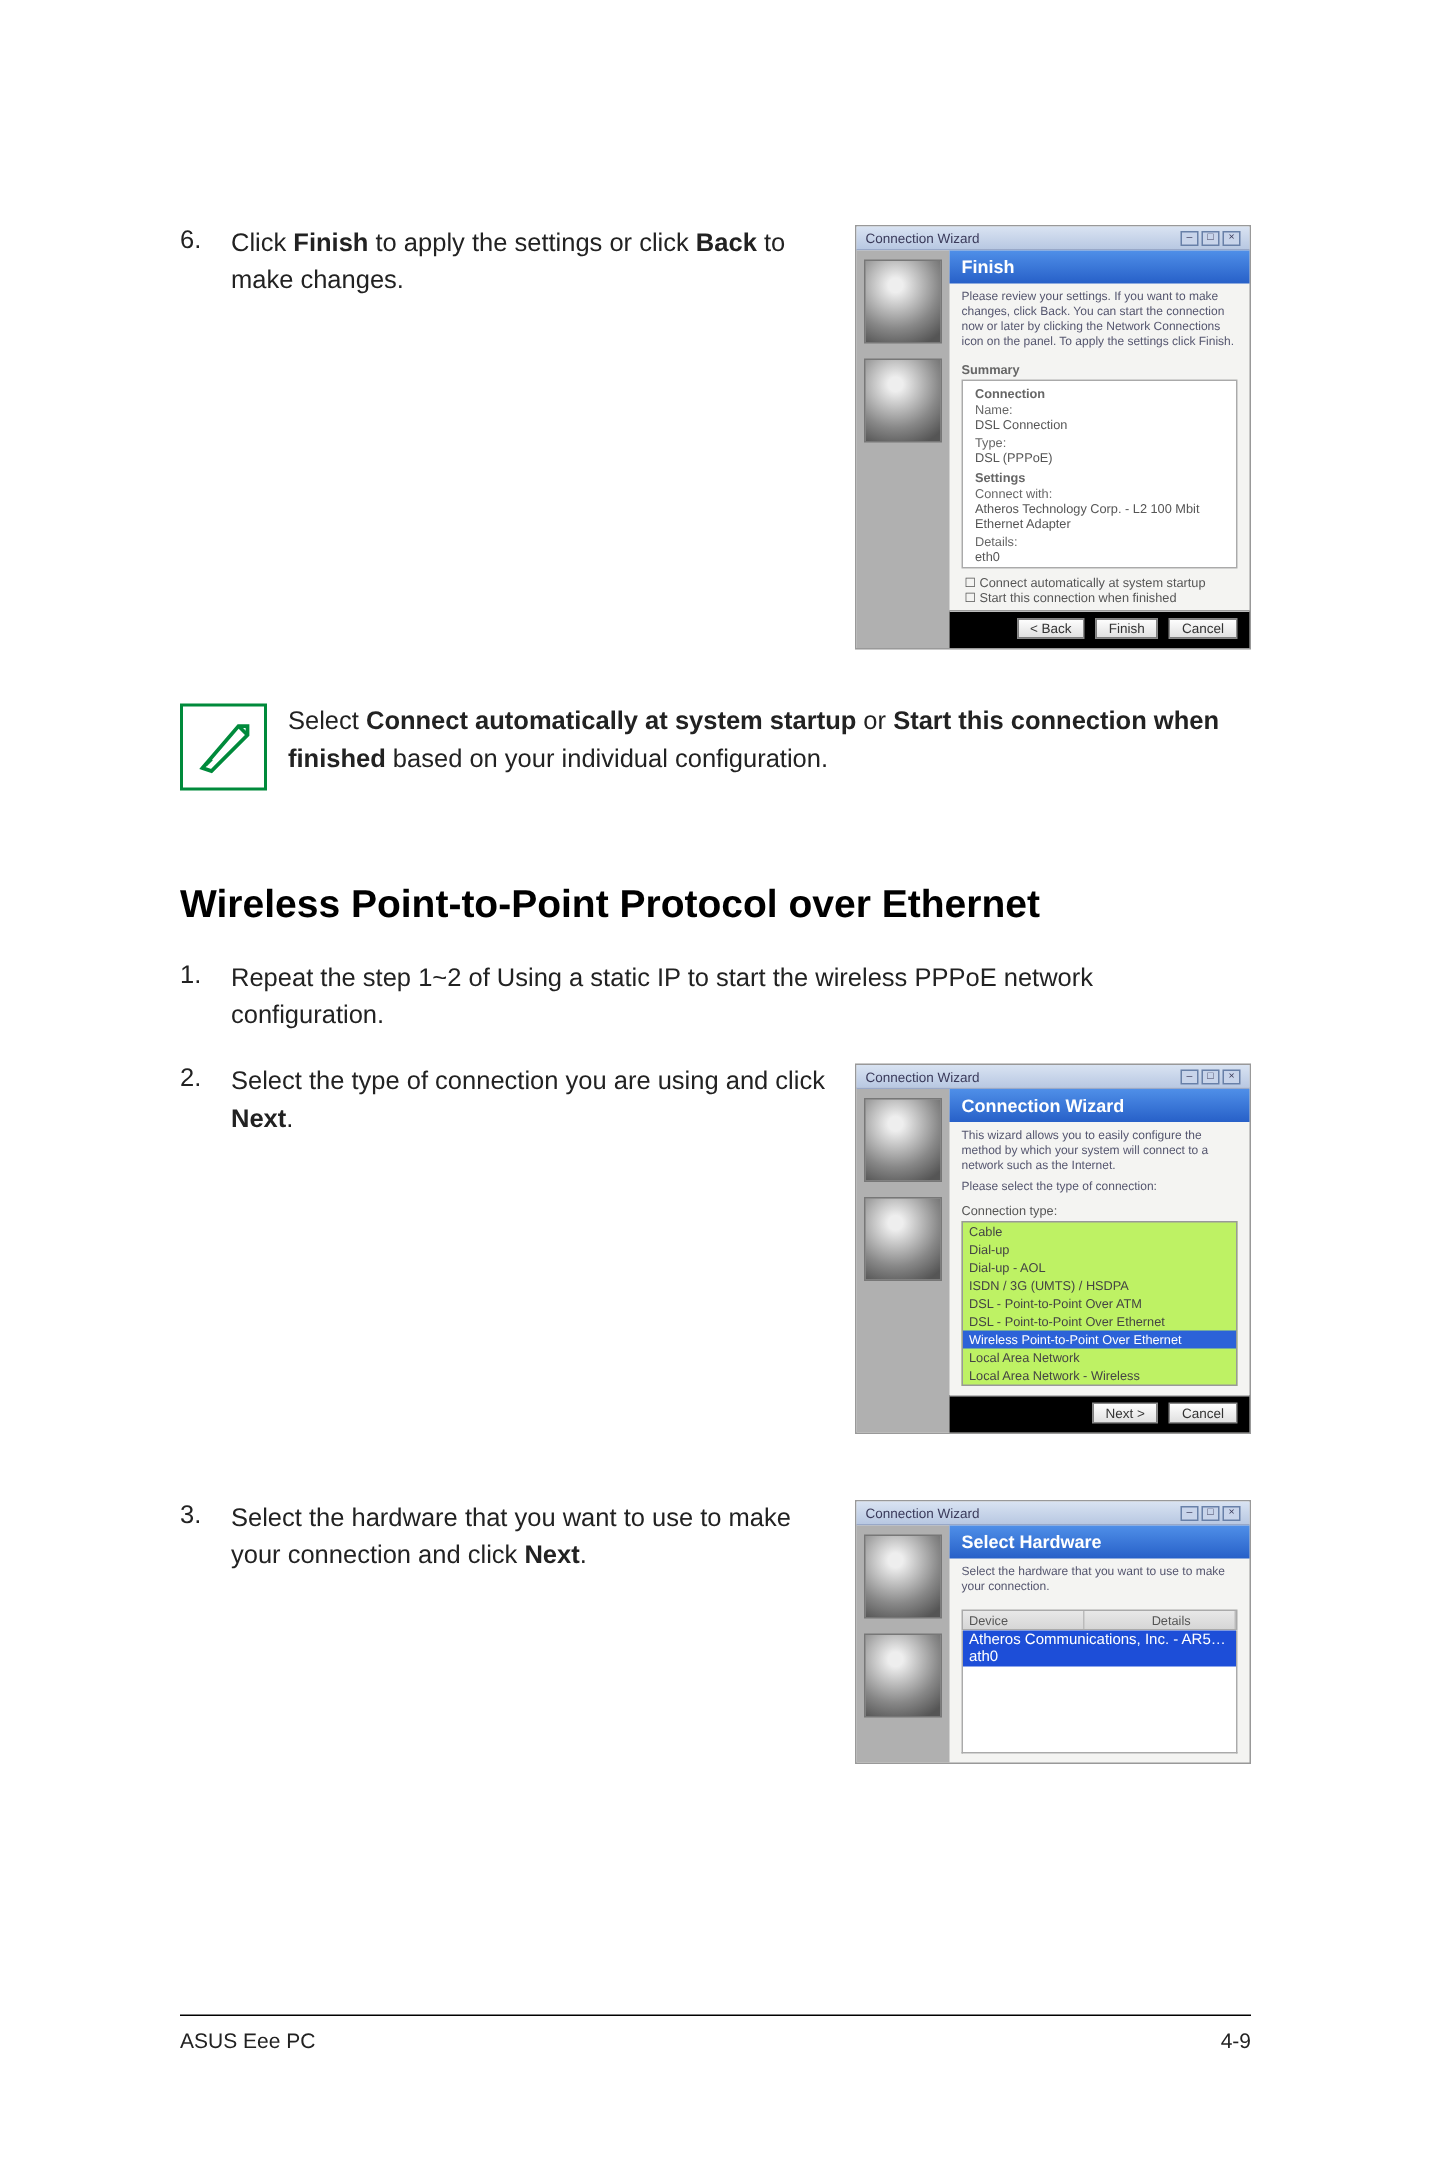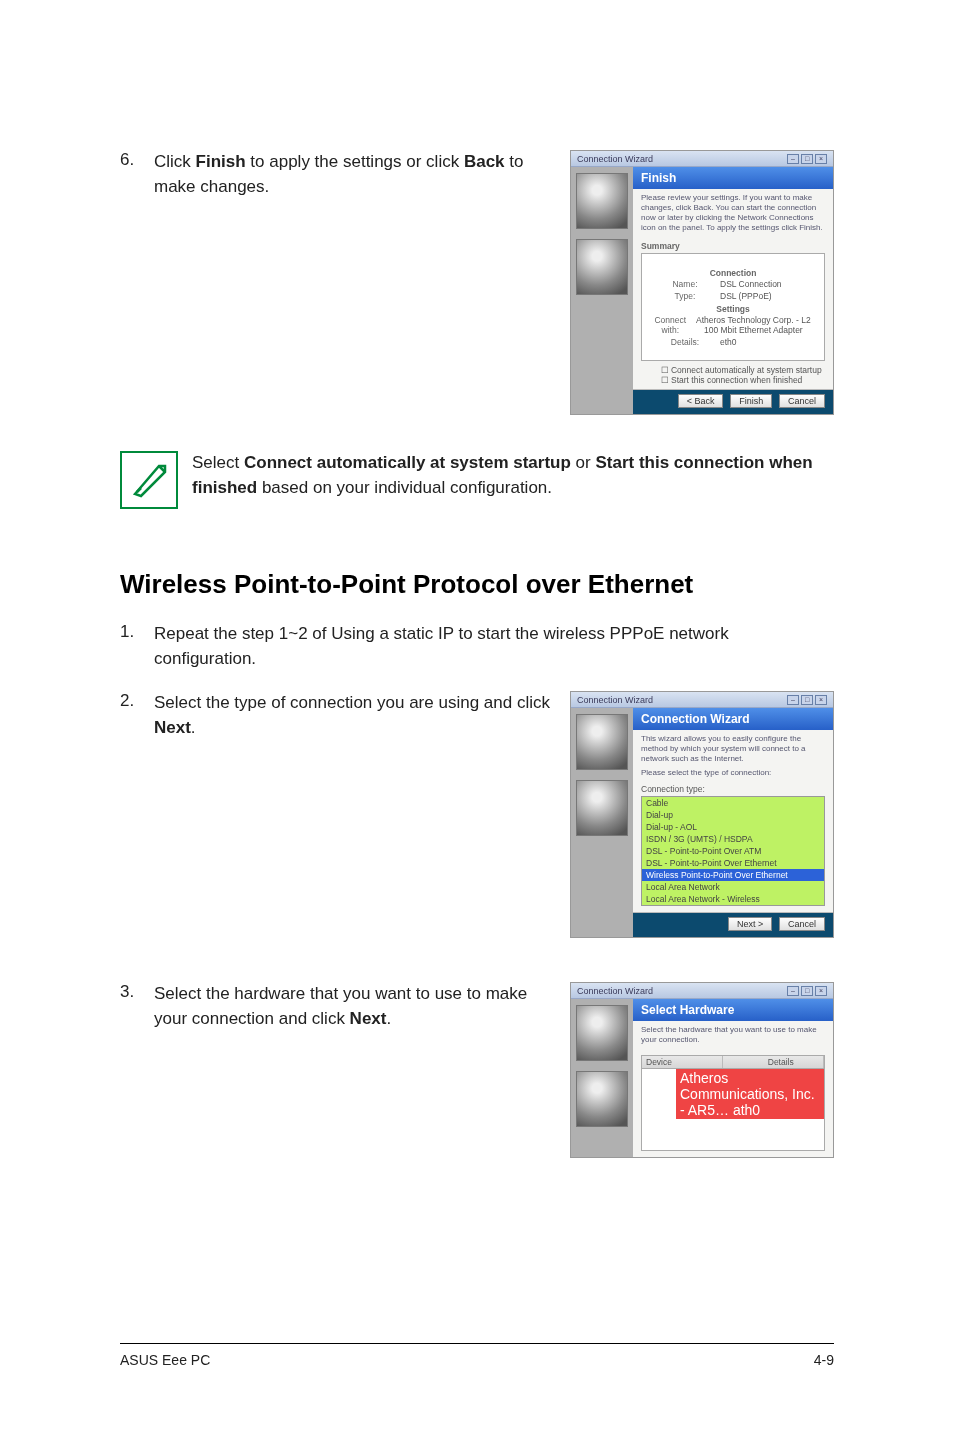--- a/index.html
+++ b/index.html
@@ -109,37 +109,37 @@
     border: 1px solid #999;
     background: #bef264;
     font-size: 8.5px;
     color: #444;
   }
   .listbox .sel {
     background: #2c62d8;
     color: #fff;
   }
   .listbox div { padding: 1px 4px; }
-  .checks { font-size: 8.5px; padding: 0 10px 4px 28px; color:#555; }
+  .checks { font-size: 8.5px; padding: 0 10px 4px 10px; color:#555; }
   .btnrow {
     text-align: right;
     padding: 4px 8px 6px 0;
     border-top: 1px solid #bbb;
-    background: #0c4a6e;
+    background: #000000;
   }
   .btn {
     display: inline-block;
     border: 1px solid #888;
     background: linear-gradient(#fefefe,#e0e0e0);
     font-size: 9px;
     padding: 1px 8px;
     margin-left: 4px;
     color: #333;
   }
-  .kv { display:flex; font-size:8.5px; padding:1px 8px; color:#666; }
+  .kv { display:flex; font-size:8.5px; padding:1px 8px; color:#666;flex-direction:column; }
   .kvlabel { width:70px; color:#666; }
   .kvval { color:#555; }
   .grp { font-size:8.5px; color:#666; padding:2px 8px 0 8px; font-weight:700; }
 
   
   .hwhdr {
     display:flex;
     background:linear-gradient(#e8e8e8,#d6d6d6);
     font-size:8.5px;
     border:1px solid #aaa;
@@ -149,25 +149,24 @@
   }
   .hwhdr div { padding:1px 4px; border-right:1px solid #bbb; }
   .hwbox {
     margin:0 8px 6px 8px;
     border:1px solid #aaa;
     border-top:none;
     background:#fff;
     height:82px;
   }
   .hwrow {
-    background:#ef4444;
+    background:#1d4ed8;
     color:#fff;
     display:flex;
-    font-size:14px;
-    margin-left:34px;
+    font-size:10px;
   }
   .hwrow div { padding:1px 4px; }
 
   footer {
     position: absolute;
     bottom: 70px;
     left: 120px; right: 120px;
     border-top: 1px solid #000;
     padding-top: 8px;
     display: flex;
@@ -203,21 +202,21 @@
     </div>
     <div class="body">
       <div class="side">
         <div class="side-img"></div>
         <div class="side-img"></div>
       </div>
       <div class="main">
         <div class="hdrbar">Finish</div>
         <div class="desc">Please review your settings. If you want to make changes, click Back. You can start the connection now or later by clicking the Network Connections icon on the panel. To apply the settings click Finish.</div>
         <div class="grp">Summary</div>
-        <div style="border:1px solid #aaa;background:#fff;margin:2px 8px 4px 8px;padding:12px 0;text-align:center;">
+        <div style="border:1px solid #aaa;background:#fff;margin:2px 8px 4px 8px;padding:1px 0;">
           <div class="grp">Connection</div>
           <div class="kv">
               <div class="kvlabel">Name:</div>
               <div class="kvval">DSL Connection</div>
             </div>
           <div class="kv">
               <div class="kvlabel">Type:</div>
               <div class="kvval">DSL (PPPoE)</div>
             </div>
           <div class="grp">Settings</div>

